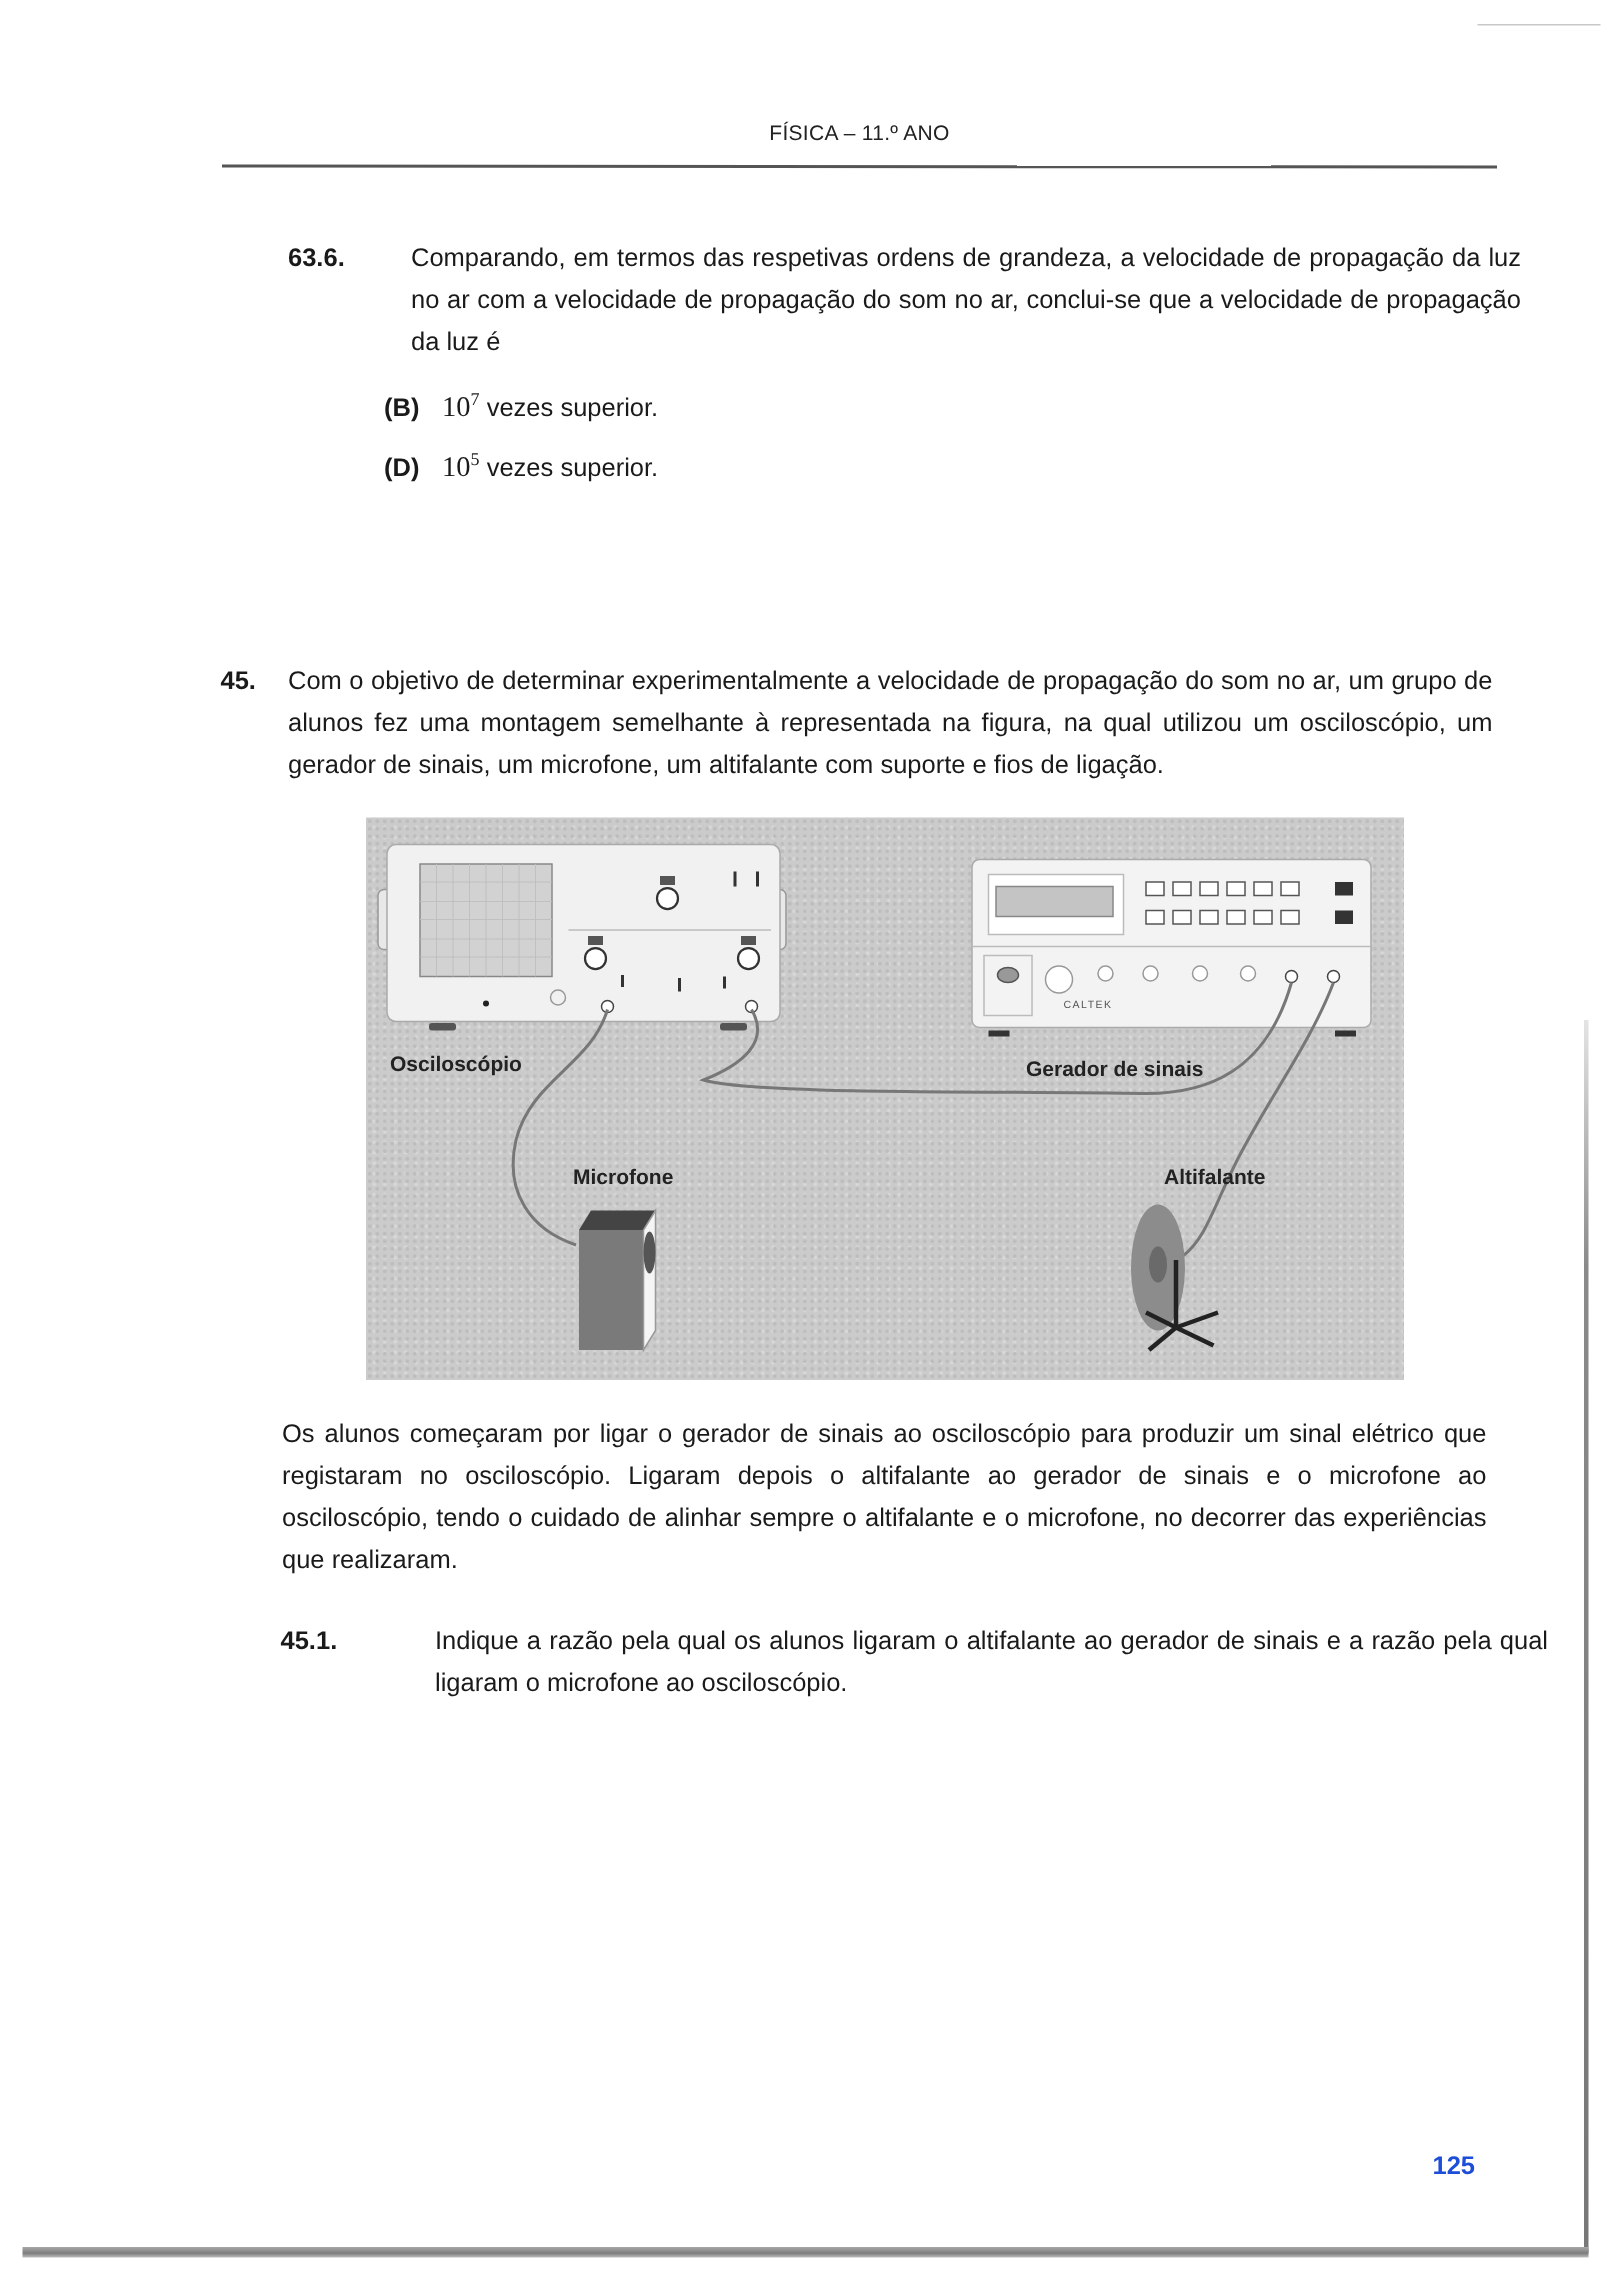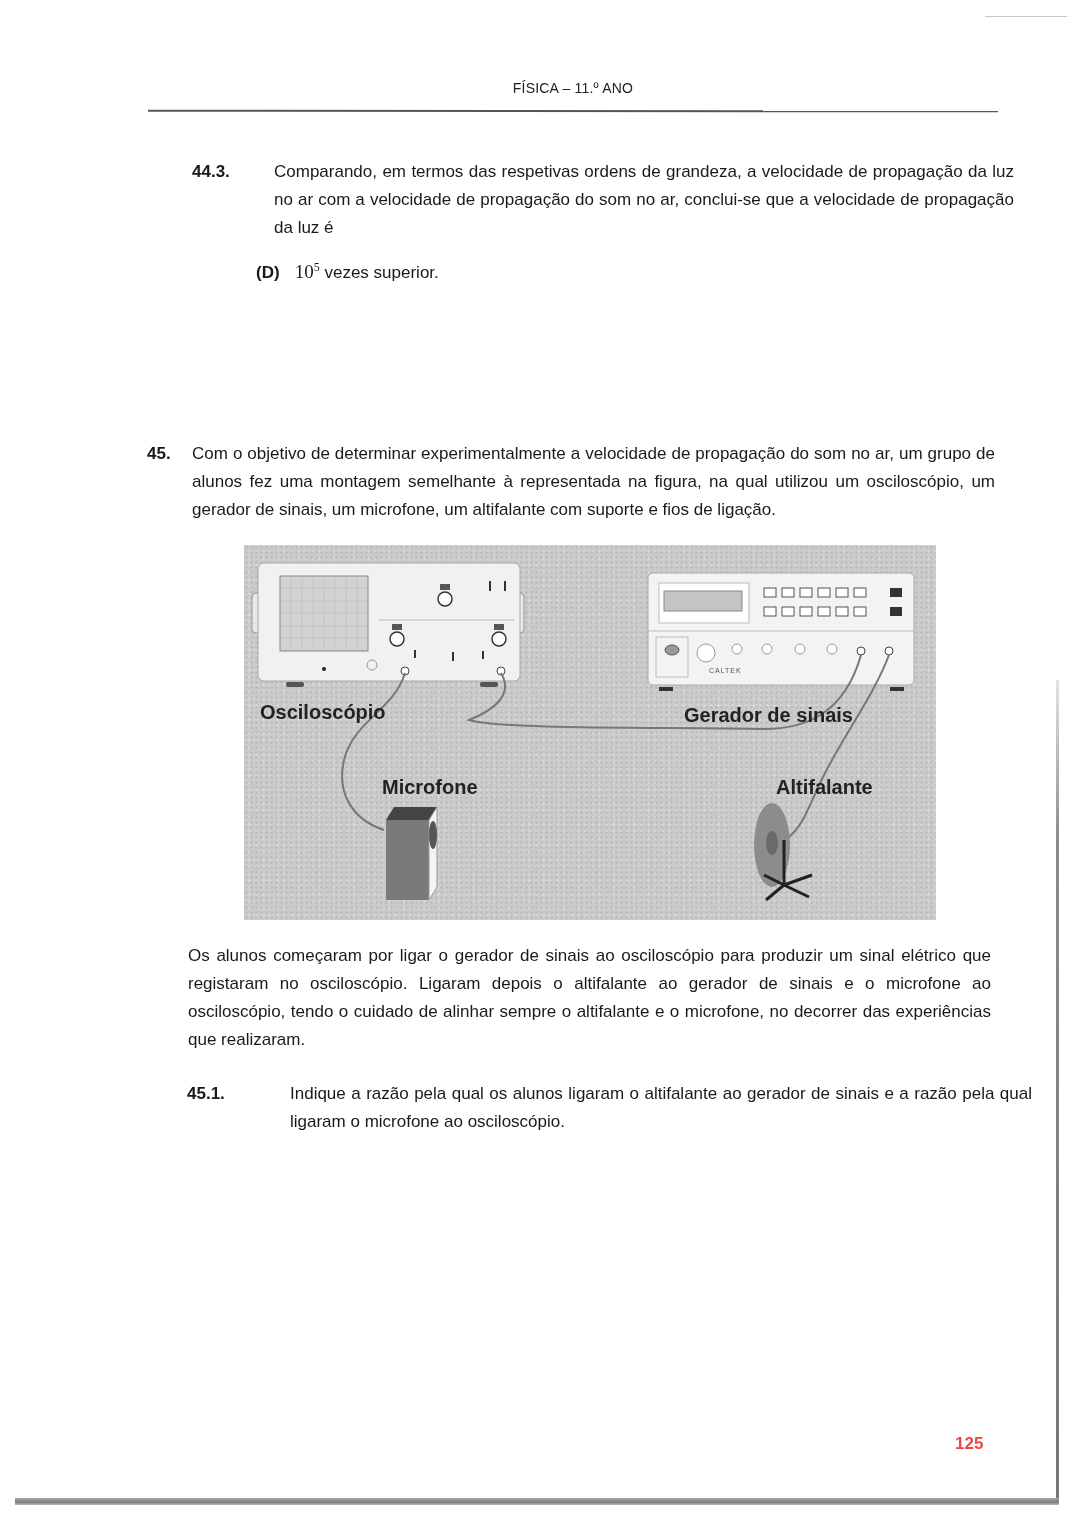--- a/index.html
+++ b/index.html
@@ -26,47 +26,51 @@
   .opt .pw sup { font-size: 12px; vertical-align: 7px; line-height: 0; }
 
   #q45 { left: 0; top: 440px; }
   #q45 .num { left: 147px; top: 0; }
   #q45 .para { left: 192px; top: 0; width: 803px; }
 
   .figure { position: absolute; left: 244px; top: 545px; width: 692px; height: 375px;
     background: #cbcbcb;
     background-image: radial-gradient(#bdbdbd 1px, transparent 1.5px), radial-gradient(#d8d8d8 1px, transparent 1.5px);
     background-size: 5px 5px, 7px 7px; background-position: 0 0, 2px 3px; overflow: hidden; }
-  .fig-label { position: absolute; font-size: 20px; font-weight: bold; color: #222; white-space: nowrap; }
+  .fig-label { position: absolute; font-size: 14px; font-weight: bold; color: #222; white-space: nowrap; }
   .fig-svg { position: absolute; left: 0; top: 0; }
 
   #intro { left: 188px; top: 942px; width: 803px; }
   #intro .para { left: 0; top: 0; width: 803px; }
 
   #q451 { left: 0; top: 1080px; }
   #q451 .num { left: 187px; top: 0; }
   #q451 .para { left: 248px; top: 0; width: 742px; margin-left: 42px; }
 
-  .page-number { position: absolute; left: 955px; top: 1434px; font-size: 17px; font-weight: bold; color: #ef4444; }
+  .page-number { position: absolute; left: 955px; top: 1434px; font-size: 17px; font-weight: bold; color: #1d4ed8; }
   .frame-right { position: absolute; left: 1056px; top: 680px; width: 3px; height: 822px; background: linear-gradient(#e4e4e4, #8a8a8a 20%, #777); }
   .frame-bottom { position: absolute; left: 15px; top: 1498px; width: 1044px; height: 7px; background: linear-gradient(#a8a8a8, #7d7d7d 60%, #bdbdbd); }
 </style>
 </head>
 <body>
 
 <div class="top-scan-line"></div>
 <div class="running-head">FÍSICA – 11.º ANO</div>
 <div class="head-rule"></div>
 
 <div class="item" id="q443">
-  <span class="num">44.3.</span>
+  <span class="num">63.6.</span>
   <div class="para">Comparando, em termos das respetivas ordens de grandeza, a velocidade de propagação da luz no ar com a velocidade de propagação do som no ar, conclui-se que a velocidade de propagação da luz é</div>
 </div>
 
 <div class="opts">
+  <div class="opt">
+    <span class="lbl">(B)</span>
+    <span class="pw"><span>10</span><sup>7</sup></span><span> vezes superior.</span>
+  </div>
   <div class="opt">
     <span class="lbl">(D)</span>
     <span class="pw"><span>10</span><sup>5</sup></span><span> vezes superior.</span>
   </div>
 </div>
 
 <div class="item" id="q45">
   <span class="num">45.</span>
   <div class="para">Com o objetivo de determinar experimentalmente a velocidade de propagação do som no ar, um grupo de alunos fez uma montagem semelhante à representada na figura, na qual utilizou um osciloscópio, um gerador de sinais, um microfone, um altifalante com suporte e fios de ligação.</div>
 </div>

